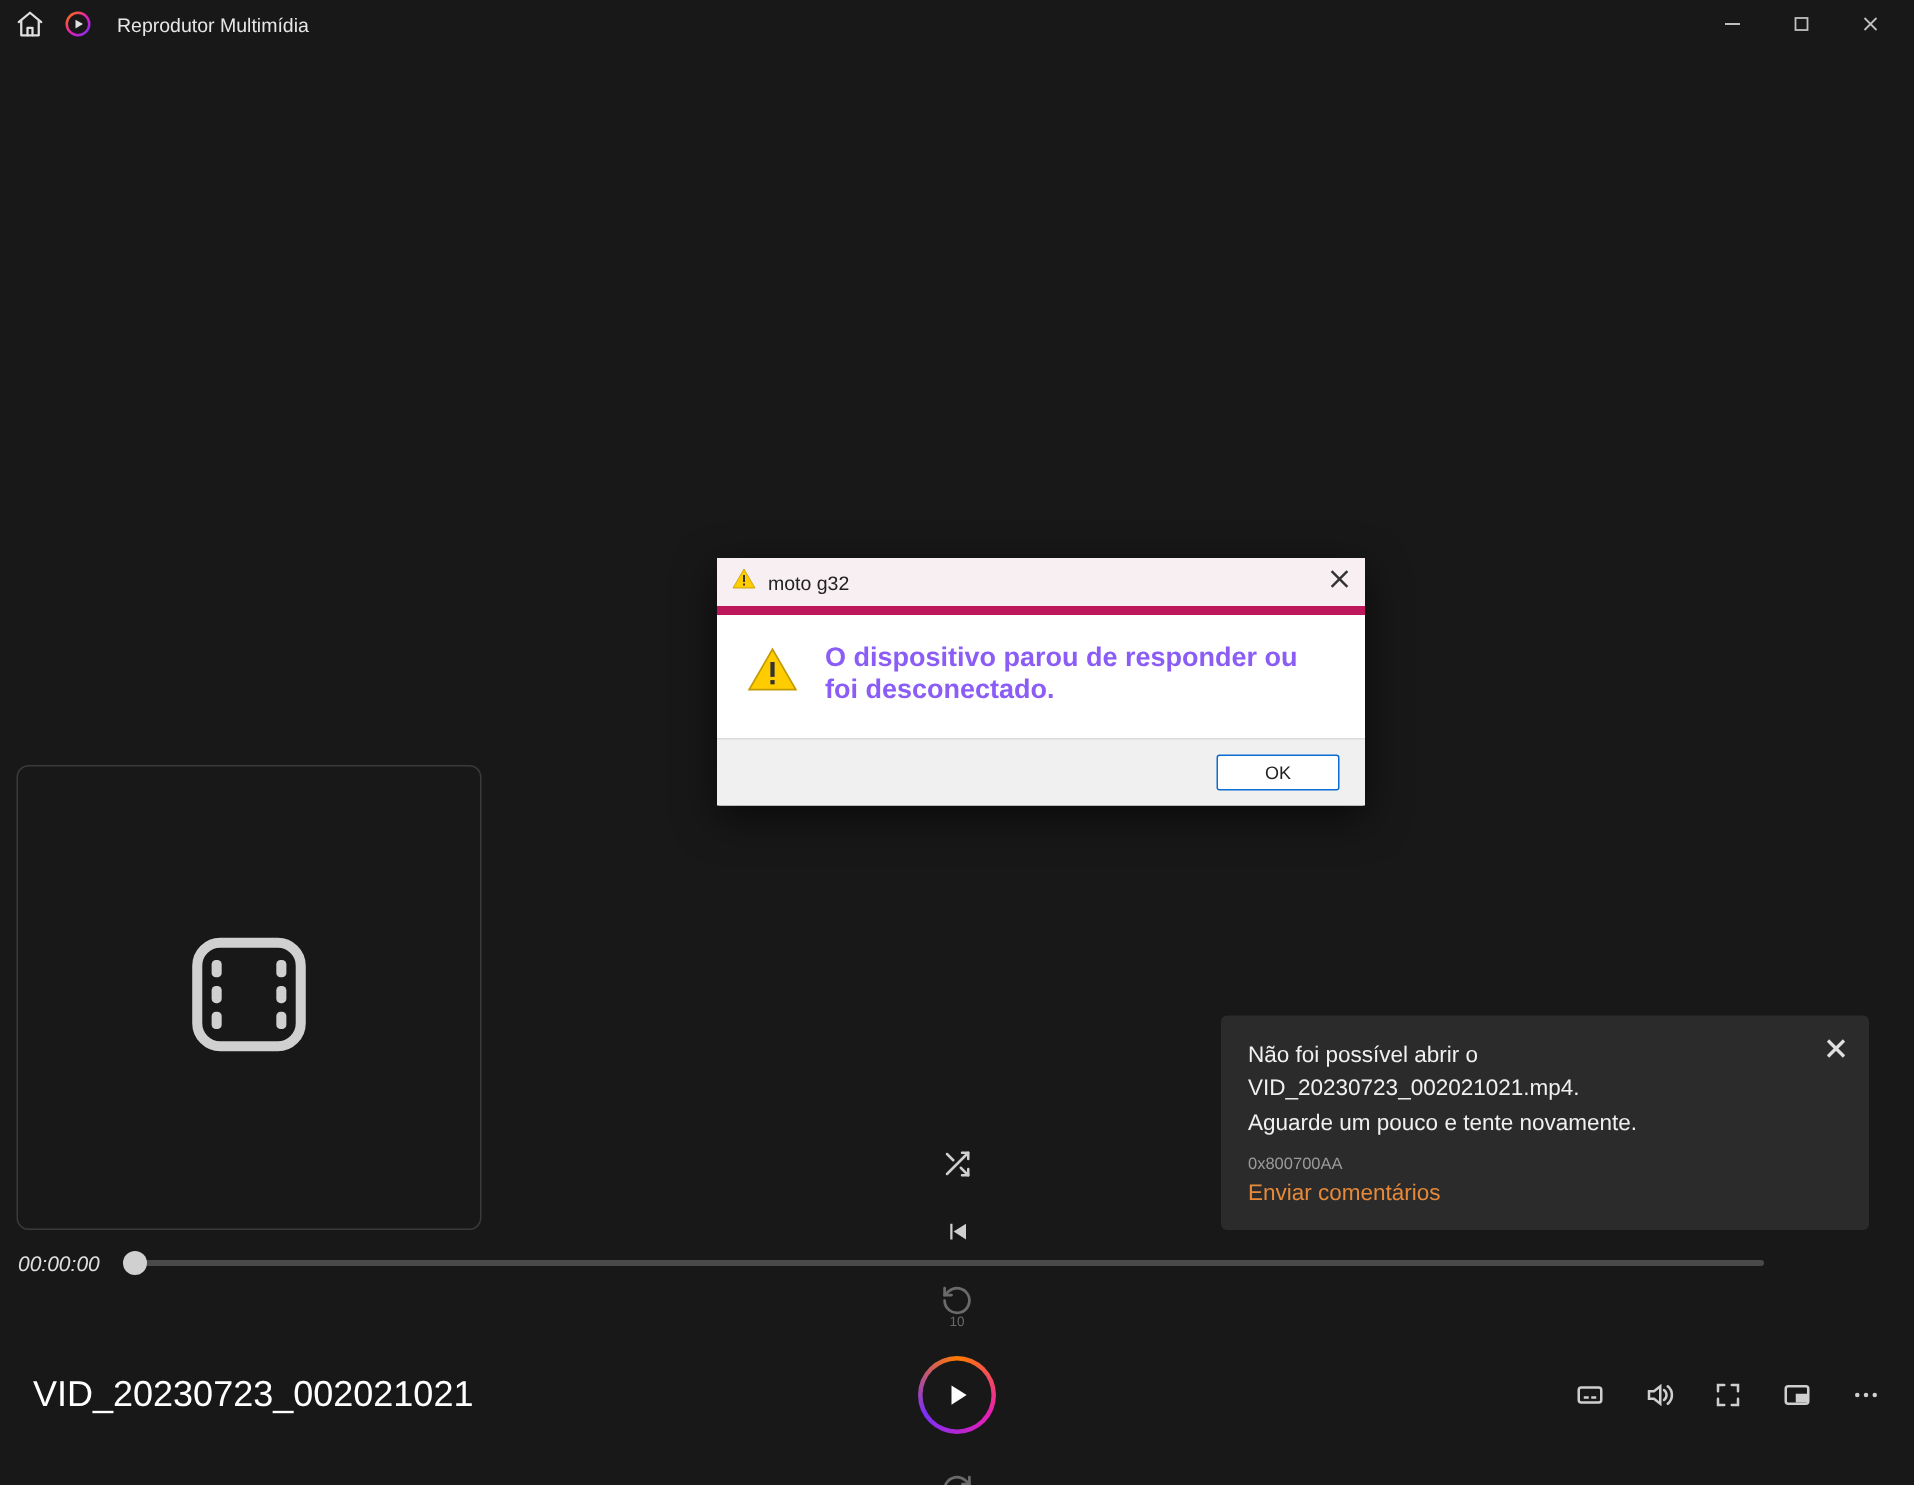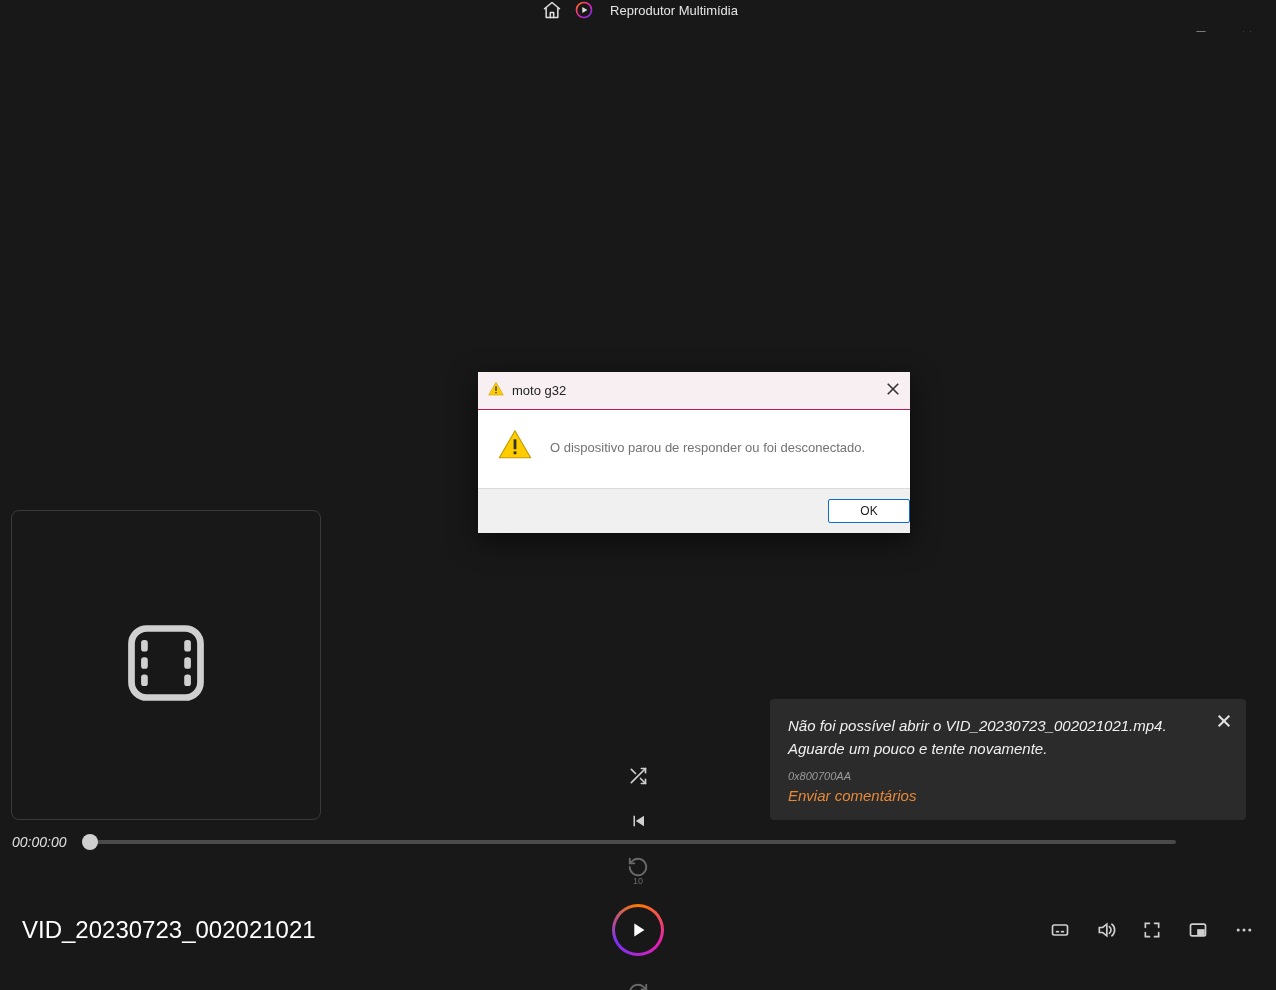--- a/index.html
+++ b/index.html
@@ -11,21 +11,20 @@
       color: #fff;
       overflow: hidden;
       position: relative;
     }
     
     .titlebar {
       height: 32px;
       display: flex;
       align-items: center;
       padding: 0 6px 0 10px;
-      flex-direction: column;
     }
     .titlebar-left { display: flex; align-items: center; gap: 12px; }
     .app-title { font-size: 13px; color: #e6e6e6; margin-left: 4px; }
     .titlebar-right { margin-left: auto; display: flex; }
     .win-btn {
       width: 46px; height: 32px; display: flex; align-items: center; justify-content: center;
       color: #bfbfbf;
     }
     .icon-svg { display: block; }
 
@@ -42,25 +41,24 @@
       border: 1px solid #3a3a3a;
       border-radius: 8px;
       display: flex; align-items: center; justify-content: center;
     }
     .thumbnail-icon { width: 92px; height: 92px; }
 
     
     .toast {
       position: absolute;
       right: 30px; bottom: 10px;
-      width: 476px;
+      width: 432px;
       background: #2b2b2b;
       border-radius: 4px;
       padding: 16px 48px 16px 18px;
-      font-style: italic;
     }
     .toast-close {
       position: absolute; top: 14px; right: 14px;
       color: #e0e0e0;
     }
     .toast-msg { font-size: 15px; color: #f0f0f0; line-height: 1.5; }
     .toast-code { font-size: 11px; color: #9a9a9a; margin-top: 10px; }
     .toast-link { font-size: 15px; color: #e68a3a; margin-top: 5px; }
 
     
@@ -111,33 +109,33 @@
       position: absolute;
       top: 372px; left: 478px;
       width: 432px;
       background: #fff;
       border-radius: 2px;
       box-shadow: 0 8px 28px rgba(0,0,0,0.6);
     }
     .dialog-titlebar {
       height: 38px; background: #f7eff2;
       display: flex; align-items: center; padding: 0 10px;
-      border-bottom: 1px solid #be185d;
+      border-bottom: 6px solid #be185d;
     }
     .dialog-title { font-size: 13px; color: #222; margin-left: 8px; }
     .dialog-close { margin-left: auto; color: #333; }
     .dialog-body {
       background: #fff; padding: 18px 20px 22px 20px;
       display: flex; align-items: center; gap: 18px;
     }
     .warning-icon-lg { width: 34px; height: 34px; flex: 0 0 auto; }
-    .dialog-msg { font-size: 13px; color: #737373; }
+    .dialog-msg { font-size: 18px; color: #8b5cf6; font-weight: bold; }
     .dialog-footer {
       background: #f0f0f0; border-top: 1px solid #dcdcdc;
-      padding: 10px 0; display: flex; justify-content: flex-end;
+      padding: 10px 17px; display: flex; justify-content: flex-end;
     }
     .ok-btn {
       min-width: 82px; height: 24px; background: #fff;
       border: 1px solid #0b6cd4; border-radius: 2px;
       font-size: 12px; color: #222; display: flex; align-items: center; justify-content: center;
     }
     .warn-tri-sm { width: 16px; height: 16px; }
   </style>
 </head>
 <body>

